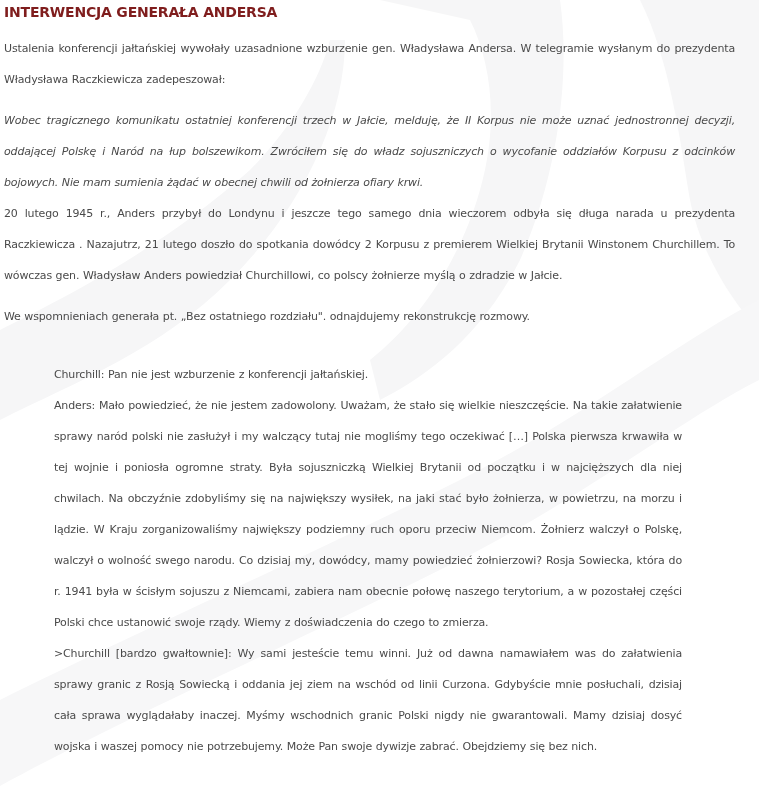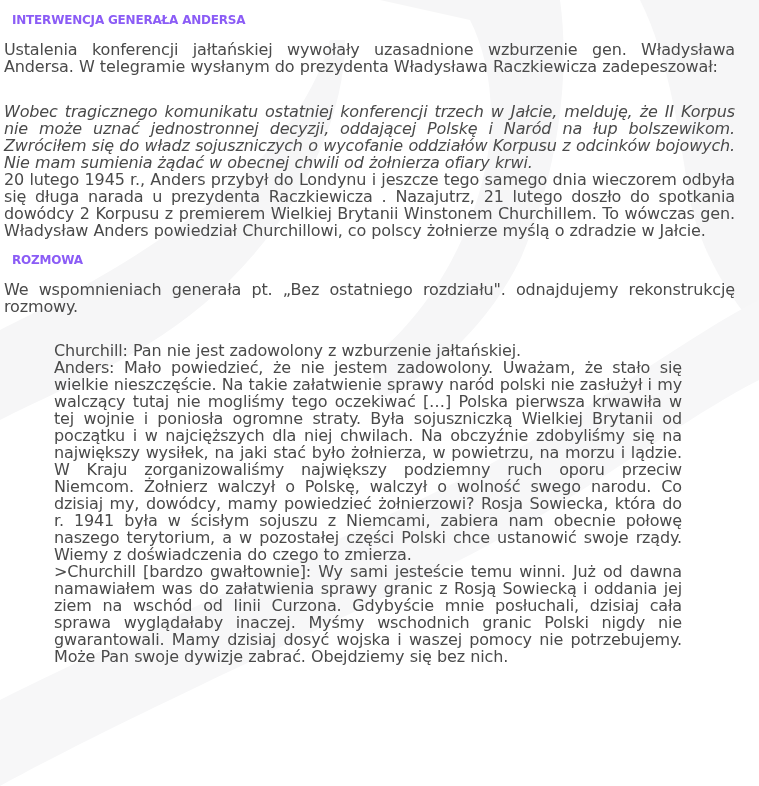--- a/index.html
+++ b/index.html
@@ -21,40 +21,40 @@
       width: 759px; height: 786px;
       z-index: 0;
       pointer-events: none;
     }
     .content {
       position: relative;
       z-index: 1;
       padding: 0 24px 0 4px;
     }
     h2 {
-      margin: 8px;
+      margin: 0;
       font-family: "DejaVu Sans", sans-serif;
       font-weight: 600;
-      color: #8b5cf6;
-      font-size: 12px;
+      color: #7f1d1d;
+      font-size: 14px;
       letter-spacing: -0.2px;
       line-height: 22px;
     }
     h2.h-first { padding-top: 1px; }
     h2.h-second { margin-top: 10px; }
     p {
       margin: 0;
-      font-size: 16px;
-      line-height: 17px;
+      font-size: 11px;
+      line-height: 31px;
       text-align: justify;
       letter-spacing: -0.15px;
       word-spacing: 0.3px;
     }
     p.intro { margin-top: 10px; }
-    p.quote-italic { margin-top: 28px; font-style: italic; }
+    p.quote-italic { margin-top: 10px; font-style: italic; }
     p.para3 { margin-top: 0; }
     p.rozmowa-intro { margin-top: 10px; }
     .dialogue {
       margin-top: 27px;
       padding-left: 50px;
       padding-right: 53px;
     }
     .dialogue p { }
     .dialogue p:first-child { margin-top: 0; }
   </style>
@@ -67,21 +67,20 @@
   <path d="M640 0 L 759 0 L 759 330 C 730 300, 700 250, 690 200 C 680 140, 670 60, 640 0 Z" fill="#f6f6f7"></path>
   <path d="M0 700 C 120 640, 300 560, 460 480 C 580 420, 680 340, 759 300 L 759 380 C 680 420, 580 500, 460 560 C 300 640, 120 720, 0 786 Z" fill="#f7f7f8"></path>
 </svg>
 
 <div class="content">
   <h2 class="h-first">INTERWENCJA GENERAŁA ANDERSA</h2>
   <p class="intro">Ustalenia konferencji jałtańskiej wywołały uzasadnione wzburzenie gen. Władysława Andersa. W telegramie wysłanym do prezydenta Władysława Raczkiewicza zadepeszował:</p>
   <p class="quote-italic">Wobec tragicznego komunikatu ostatniej konferencji trzech w Jałcie, melduję, że II Korpus nie może uznać jednostronnej decyzji, oddającej Polskę i Naród na łup bolszewikom. Zwróciłem się do władz sojuszniczych o wycofanie oddziałów Korpusu z odcinków bojowych. Nie mam sumienia żądać w obecnej chwili od żołnierza ofiary krwi.</p>
   <p class="para3">20 lutego 1945 r., Anders przybył do Londynu i jeszcze tego samego dnia wieczorem odbyła się długa narada u prezydenta Raczkiewicza . Nazajutrz, 21 lutego doszło do spotkania dowódcy 2 Korpusu z premierem Wielkiej Brytanii Winstonem Churchillem. To wówczas gen. Władysław Anders powiedział Churchillowi, co polscy żołnierze myślą o zdradzie w Jałcie.</p>
 
-  <h2 class="h-second">ROZMOWA</h2>
   <p class="rozmowa-intro">We wspomnieniach generała pt. „Bez ostatniego rozdziału". odnajdujemy rekonstrukcję rozmowy.</p>
 
   <div class="dialogue">
-    <p>Churchill: Pan nie jest zadowolony z wzburzenie jałtańskiej.</p>
+    <p>Churchill: Pan nie jest wzburzenie z konferencji jałtańskiej.</p>
     <p>Anders: Mało powiedzieć, że nie jestem zadowolony. Uważam, że stało się wielkie nieszczęście. Na takie załatwienie sprawy naród polski nie zasłużył i my walczący tutaj nie mogliśmy tego oczekiwać […] Polska pierwsza krwawiła w tej wojnie i poniosła ogromne straty. Była sojuszniczką Wielkiej Brytanii od początku i w najcięższych dla niej chwilach. Na obczyźnie zdobyliśmy się na największy wysiłek, na jaki stać było żołnierza, w powietrzu, na morzu i lądzie. W Kraju zorganizowaliśmy największy podziemny ruch oporu przeciw Niemcom. Żołnierz walczył o Polskę, walczył o wolność swego narodu. Co dzisiaj my, dowódcy, mamy powiedzieć żołnierzowi? Rosja Sowiecka, która do r. 1941 była w ścisłym sojuszu z Niemcami, zabiera nam obecnie połowę naszego terytorium, a w pozostałej części Polski chce ustanowić swoje rządy. Wiemy z doświadczenia do czego to zmierza.</p>
     <p>&gt;Churchill [bardzo gwałtownie]: Wy sami jesteście temu winni. Już od dawna namawiałem was do załatwienia sprawy granic z Rosją Sowiecką i oddania jej ziem na wschód od linii Curzona. Gdybyście mnie posłuchali, dzisiaj cała sprawa wyglądałaby inaczej. Myśmy wschodnich granic Polski nigdy nie gwarantowali. Mamy dzisiaj dosyć wojska i waszej pomocy nie potrzebujemy. Może Pan swoje dywizje zabrać. Obejdziemy się bez nich.</p>
   </div>
 </div>
 
 </body></html>

